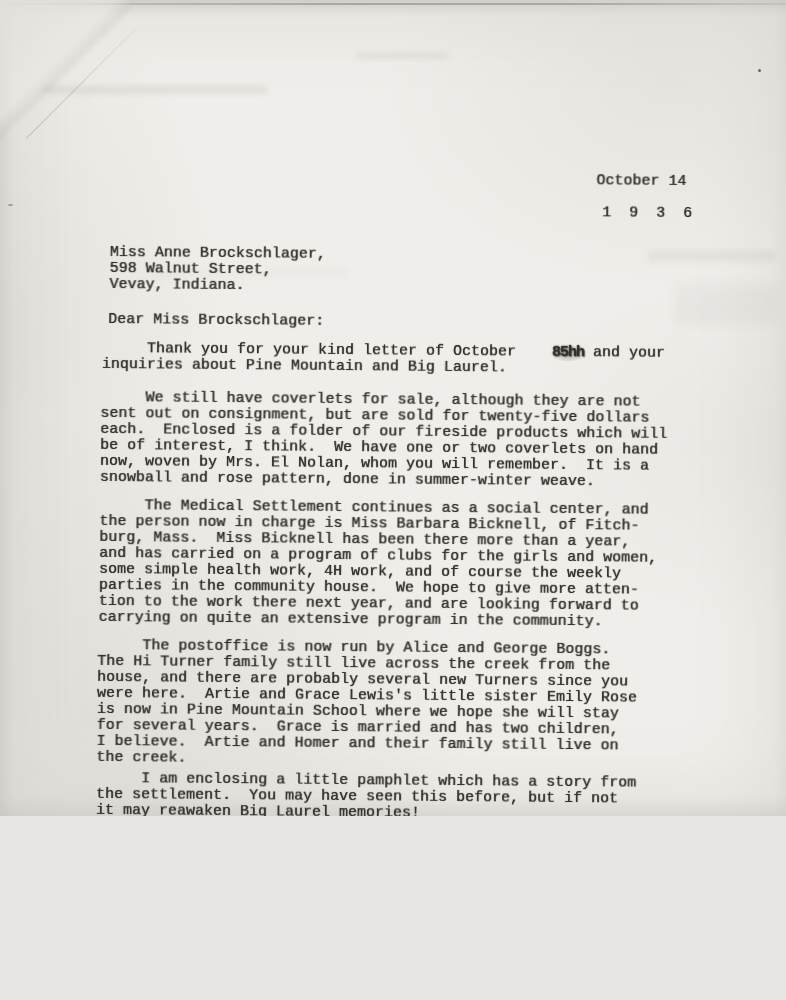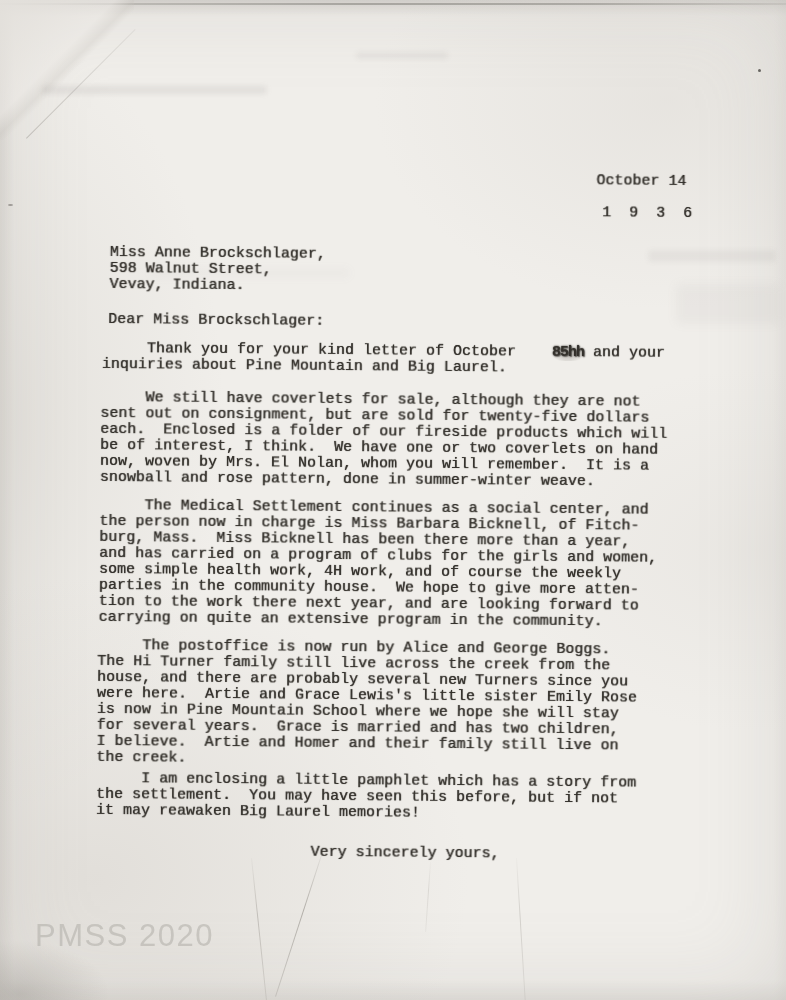--- a/index.html
+++ b/index.html
@@ -8,21 +8,21 @@
   }
   body {
     width: 786px;
     height: 1000px;
     overflow: hidden;
     background: #e8e6e2;
   }
   .scan {
     position: relative;
     width: 786px;
-    height: 1000px;
+    height: 816px;
     background-color: #f0eeea;
     background-image:
       radial-gradient(ellipse 420px 300px at 85% 10%, rgba(223,220,215,0.55), transparent 70%),
       radial-gradient(ellipse 520px 420px at 12% 88%, rgba(211,207,201,0.50), transparent 72%),
       radial-gradient(ellipse 300px 520px at 0% 42%, rgba(216,213,207,0.50), transparent 75%),
       radial-gradient(ellipse 360px 260px at 96% 55%, rgba(222,219,214,0.35), transparent 70%),
       linear-gradient(to bottom, rgba(198,195,190,0.55) 0px, rgba(198,195,190,0) 16px),
       linear-gradient(to right, rgba(208,205,200,0.50) 0px, rgba(208,205,200,0) 14px),
       linear-gradient(to top, rgba(206,203,198,0.40) 0px, rgba(206,203,198,0) 20px),
       linear-gradient(to left, rgba(220,217,212,0.30) 0px, transparent 12px);

